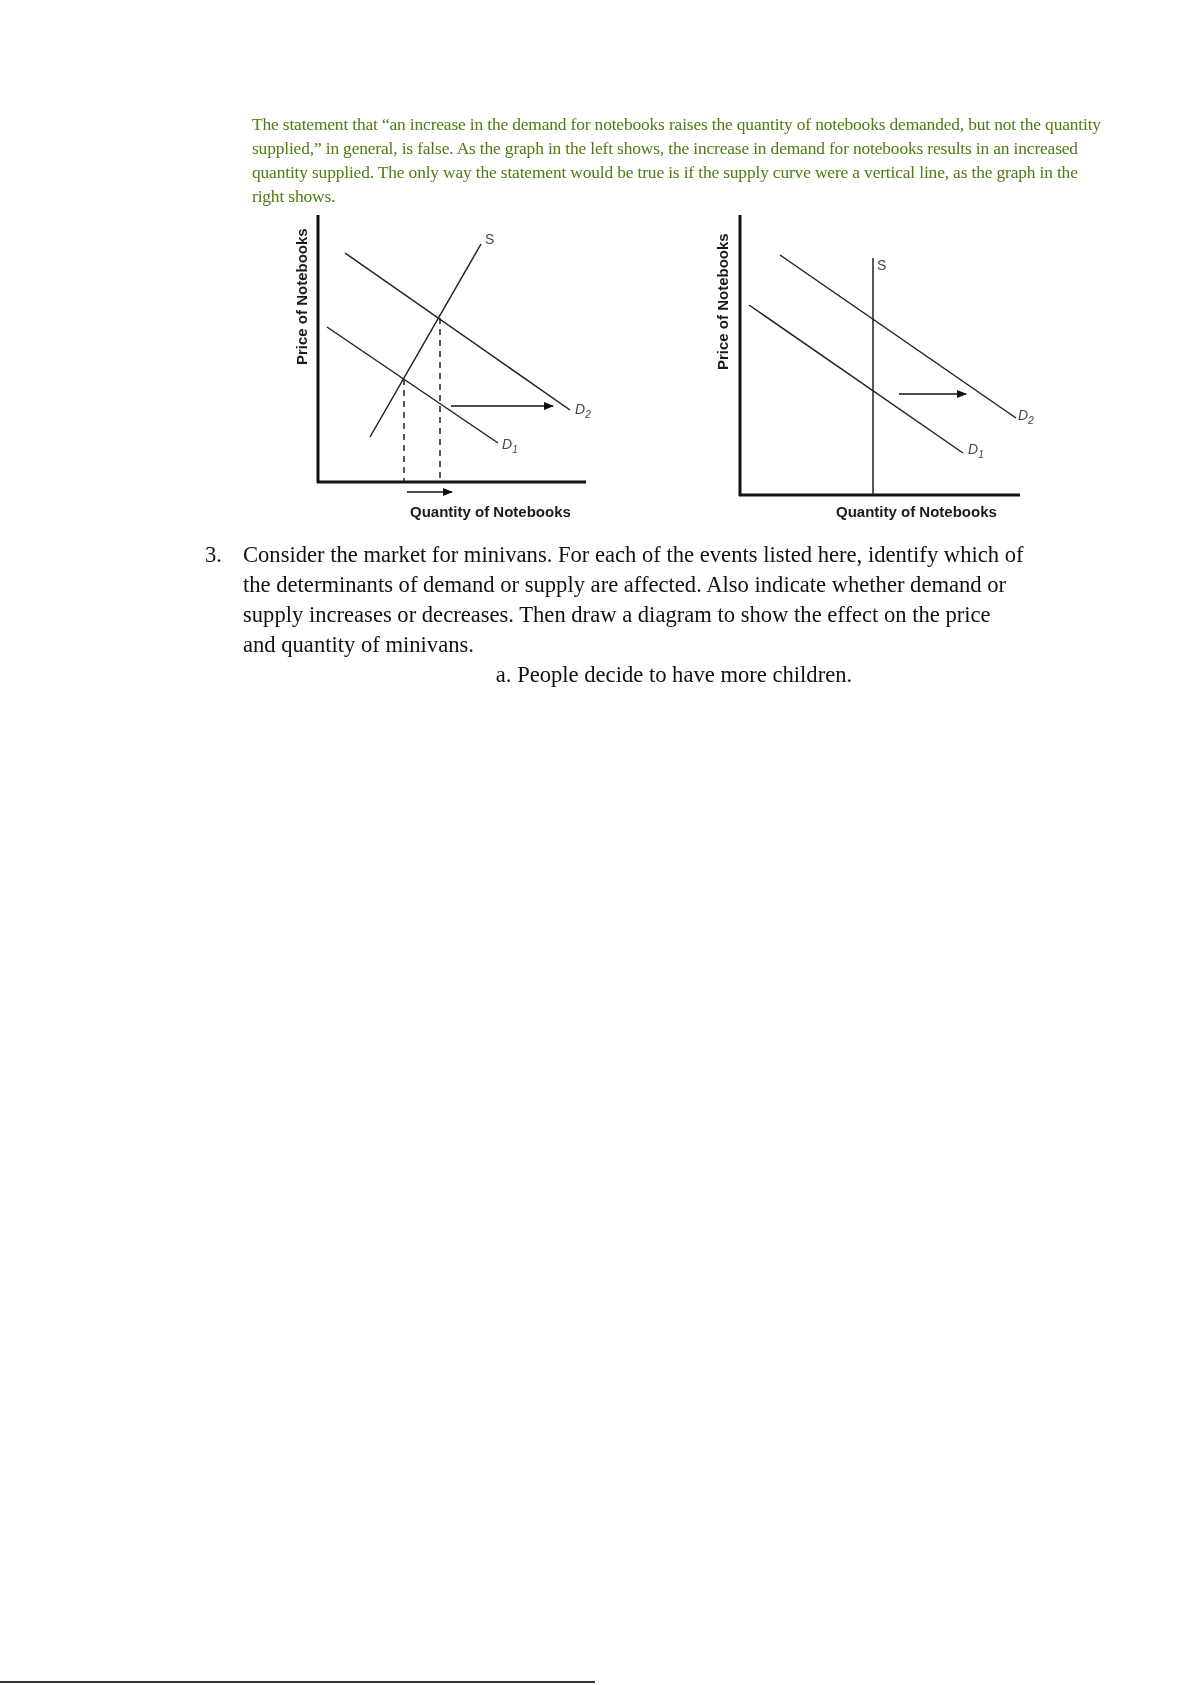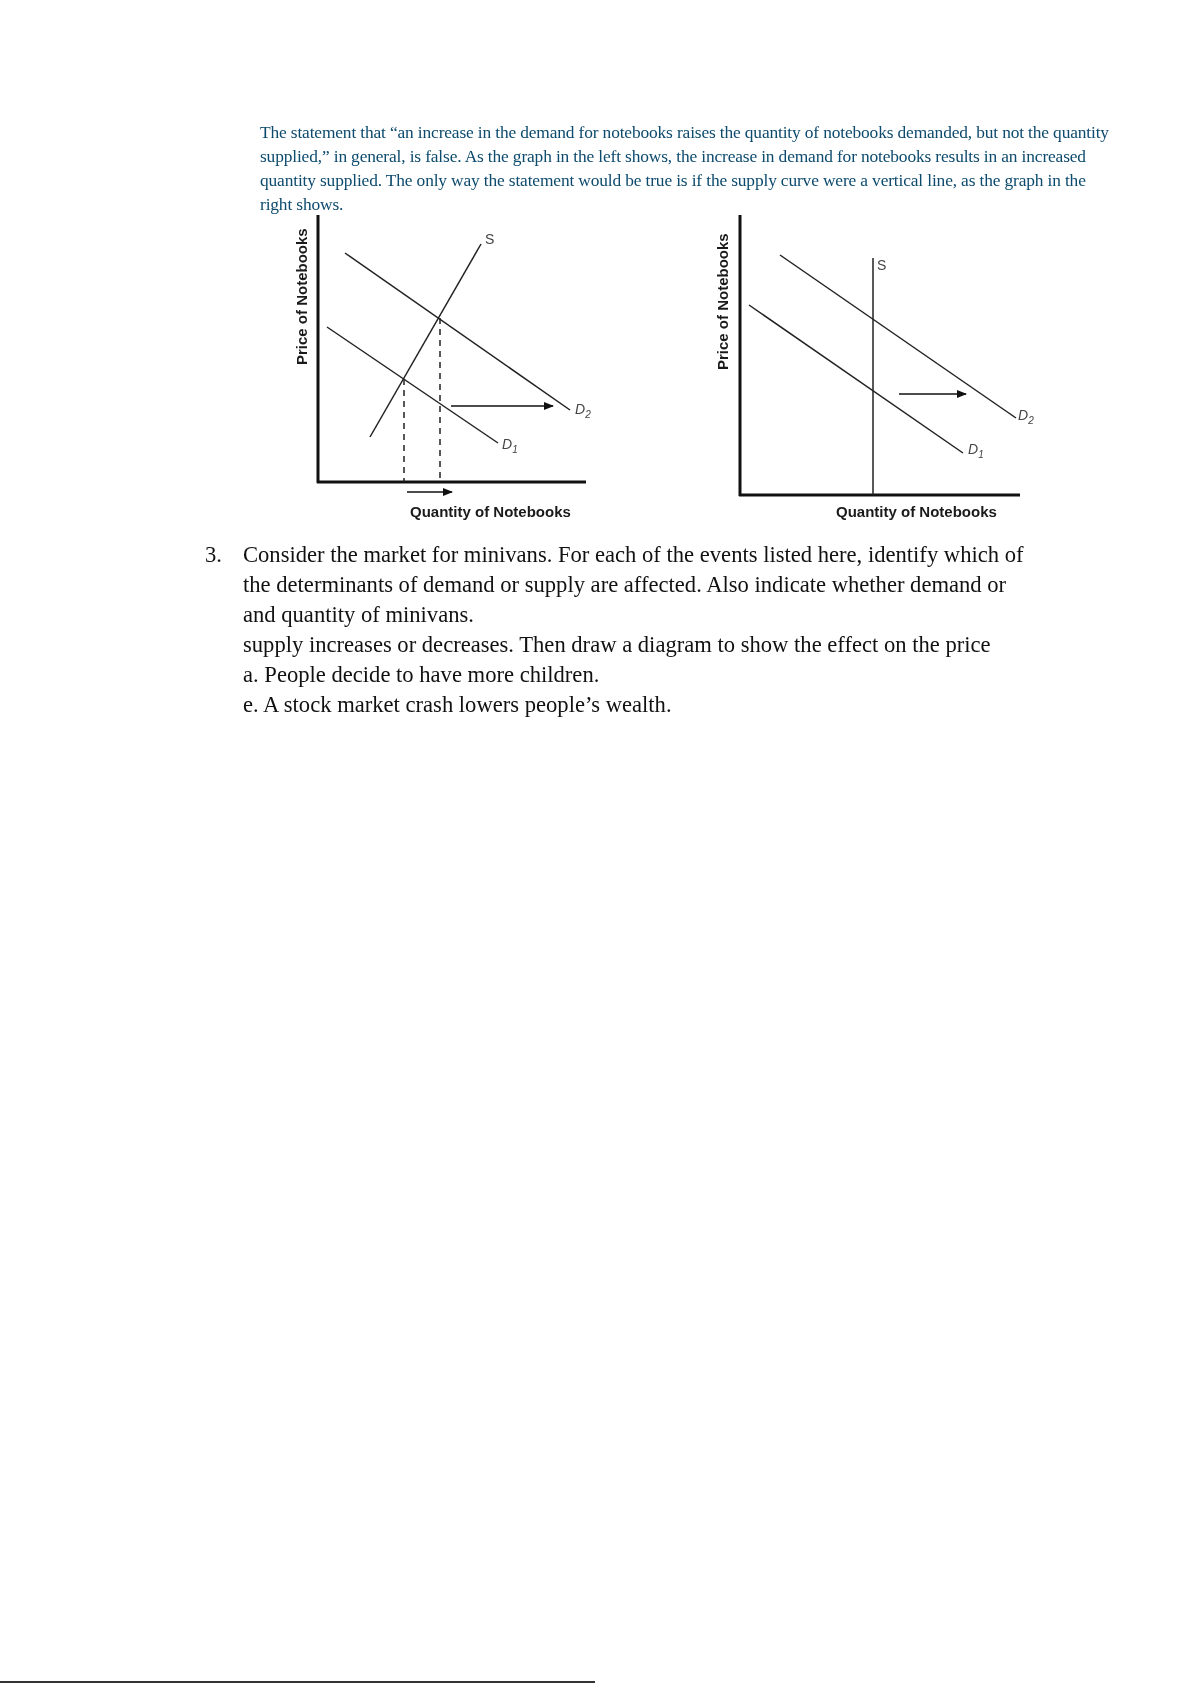--- a/index.html
+++ b/index.html
@@ -1,33 +1,33 @@
 <!DOCTYPE html>
 <html><head>
 <meta charset="utf-8">
 <style>
   html, body { margin:0; padding:0; background:#ffffff; }
   body { width:1191px; height:1685px; position:relative; overflow:hidden; }
   .intro {
     position:absolute; left:252px; top:112px; width:860px;
     font-family:"Liberation Serif", serif; font-size:17.4px; line-height:24px;
-    color:#0c4a6e; letter-spacing:-0.15px; margin:8px;
+    color:#4d7c0f; letter-spacing:-0.15px; margin:0;
   }
   .chart-svg { position:absolute; left:0; top:0; }
   .axis-title { font-family:"Liberation Sans", sans-serif; font-weight:bold; font-size:15px; fill:#1a1a1a; }
   .curve-label { font-family:"Liberation Sans", sans-serif; font-style:italic; font-size:14px; fill:#444; }
   .curve-sub { font-size:10px; }
   .s-label { font-family:"Liberation Sans", sans-serif; font-size:14px; fill:#444; }
   .question {
     position:absolute; left:205px; top:540px; width:900px;
     font-family:"Liberation Serif", serif; font-size:22.6px; line-height:30px; color:#111;
   }
   .q-num { position:absolute; left:0; top:0; }
   .q-body { margin-left:38px; }
-  .q-items { margin-left:38px; }
+  .q-items { margin-left:38px;text-align:center; }
   .q-items div { white-space:nowrap; }
   .footer-rule { position:absolute; left:0; top:1681px; width:595px; height:2px; background:#333; }
 </style>
 </head>
 <body>
 
 <p class="intro">The statement that “an increase in the demand for notebooks raises the quantity of notebooks demanded, but not the quantity supplied,” in general, is false. As the graph in the left shows, the increase in demand for notebooks results in an increased quantity supplied. The only way the statement would be true is if the supply curve were a vertical line, as the graph in the right shows.</p>
 
 <svg class="chart-svg" width="1191" height="560">
   <defs>
@@ -66,22 +66,21 @@
     <text class="curve-label" x="968" y="454"><tspan>D</tspan><tspan class="curve-sub" dy="4">1</tspan></text>
     <text class="axis-title" x="836" y="517">Quantity of Notebooks</text>
   </g>
 </svg>
 
 <div class="question">
   <span class="q-num">3.</span>
   <div class="q-body">
     <div>Consider the market for minivans. For each of the events listed here, identify which of</div>
     <div>the determinants of demand or supply are affected. Also indicate whether demand or</div>
+    <div>supply increases or decreases. Then draw a diagram to show the effect on the price</div>
     <div>and quantity of minivans.</div>
-    <div>supply increases or decreases. Then draw a diagram to show the effect on the price</div>
   </div>
   <div class="q-items">
     <div>a. People decide to have more children.</div>
-    <div>e. A stock market crash lowers people’s wealth.</div>
   </div>
 </div>
 
 <div class="footer-rule"></div>
 
 </body></html>

